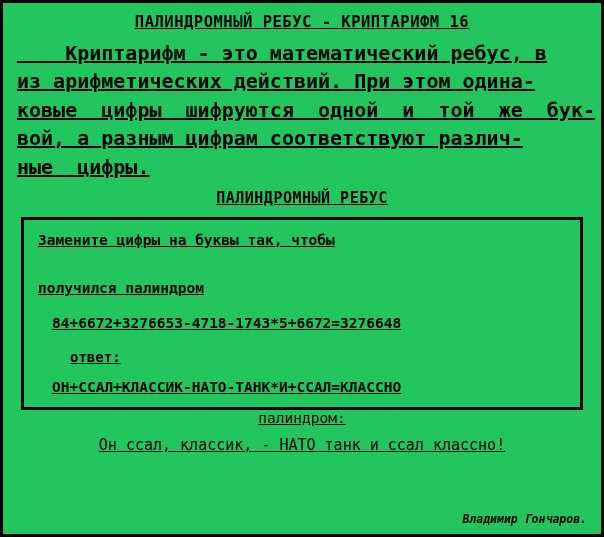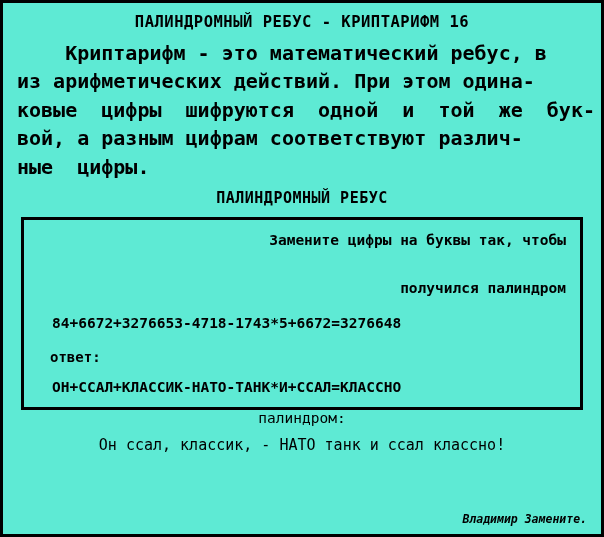--- a/index.html
+++ b/index.html
@@ -9,23 +9,24 @@
   }
   body {
     font-family: "DejaVu Sans Mono", monospace;
     color: #000000;
   }
   .page {
     position: relative;
     width: 604px;
     height: 537px;
     box-sizing: border-box;
-    background: #5eead4;
+    background: #22c55e;
     border: 3px solid #000000;
     overflow: hidden;
+    text-decoration: underline;
   }
   .inner {
     padding: 10px 12px 6px 12px;
   }
   .title {
     text-align: center;
     font-weight: bold;
     font-size: 15.5px;
     letter-spacing: 0.5px;
     margin-bottom: 8px;
@@ -47,42 +48,42 @@
     font-size: 15px;
     margin-bottom: 10px;
     letter-spacing: 0.5px;
   }
   .box {
     border: 3px solid #000000;
     margin: 0 6px;
     padding: 10px 14px 12px 14px;
   }
   .box-head {
-    text-align: right;
+    text-align: left;
     font-weight: bold;
     font-size: 14.5px;
     line-height: 1.45;
   }
   .box-head .l2 {
     display: block;
     margin-top: 27px;
   }
   .equation {
     font-weight: bold;
     font-size: 14.5px;
     margin-top: 16px;
     margin-left: 14px;
     letter-spacing: 0px;
     white-space: pre;
   }
   .answer-label {
     font-weight: bold;
     font-size: 14px;
     margin-top: 18px;
-    margin-left: 12px;
+    margin-left: 32px;
   }
   .answer {
     font-weight: bold;
     font-size: 14.5px;
     margin-top: 14px;
     margin-left: 14px;
     white-space: pre;
   }
   .pal-label {
     text-align: center;
@@ -128,14 +129,14 @@
       </div>
       <div class="equation">84+6672+3276653-4718-1743*5+6672=3276648</div>
       <div class="answer-label">ответ:</div>
       <div class="answer">ОН+ССАЛ+КЛАССИК-НАТО-ТАНК*И+ССАЛ=КЛАССНО</div>
     </div>
 
     <div class="pal-label">палиндром:</div>
     <div class="pal-text">Он ссал, классик, - НАТО танк и ссал классно!</div>
 
   </div>
-  <div class="signature">Владимир Замените.</div>
+  <div class="signature">Владимир Гончаров.</div>
 </div>
 
 </body></html>

